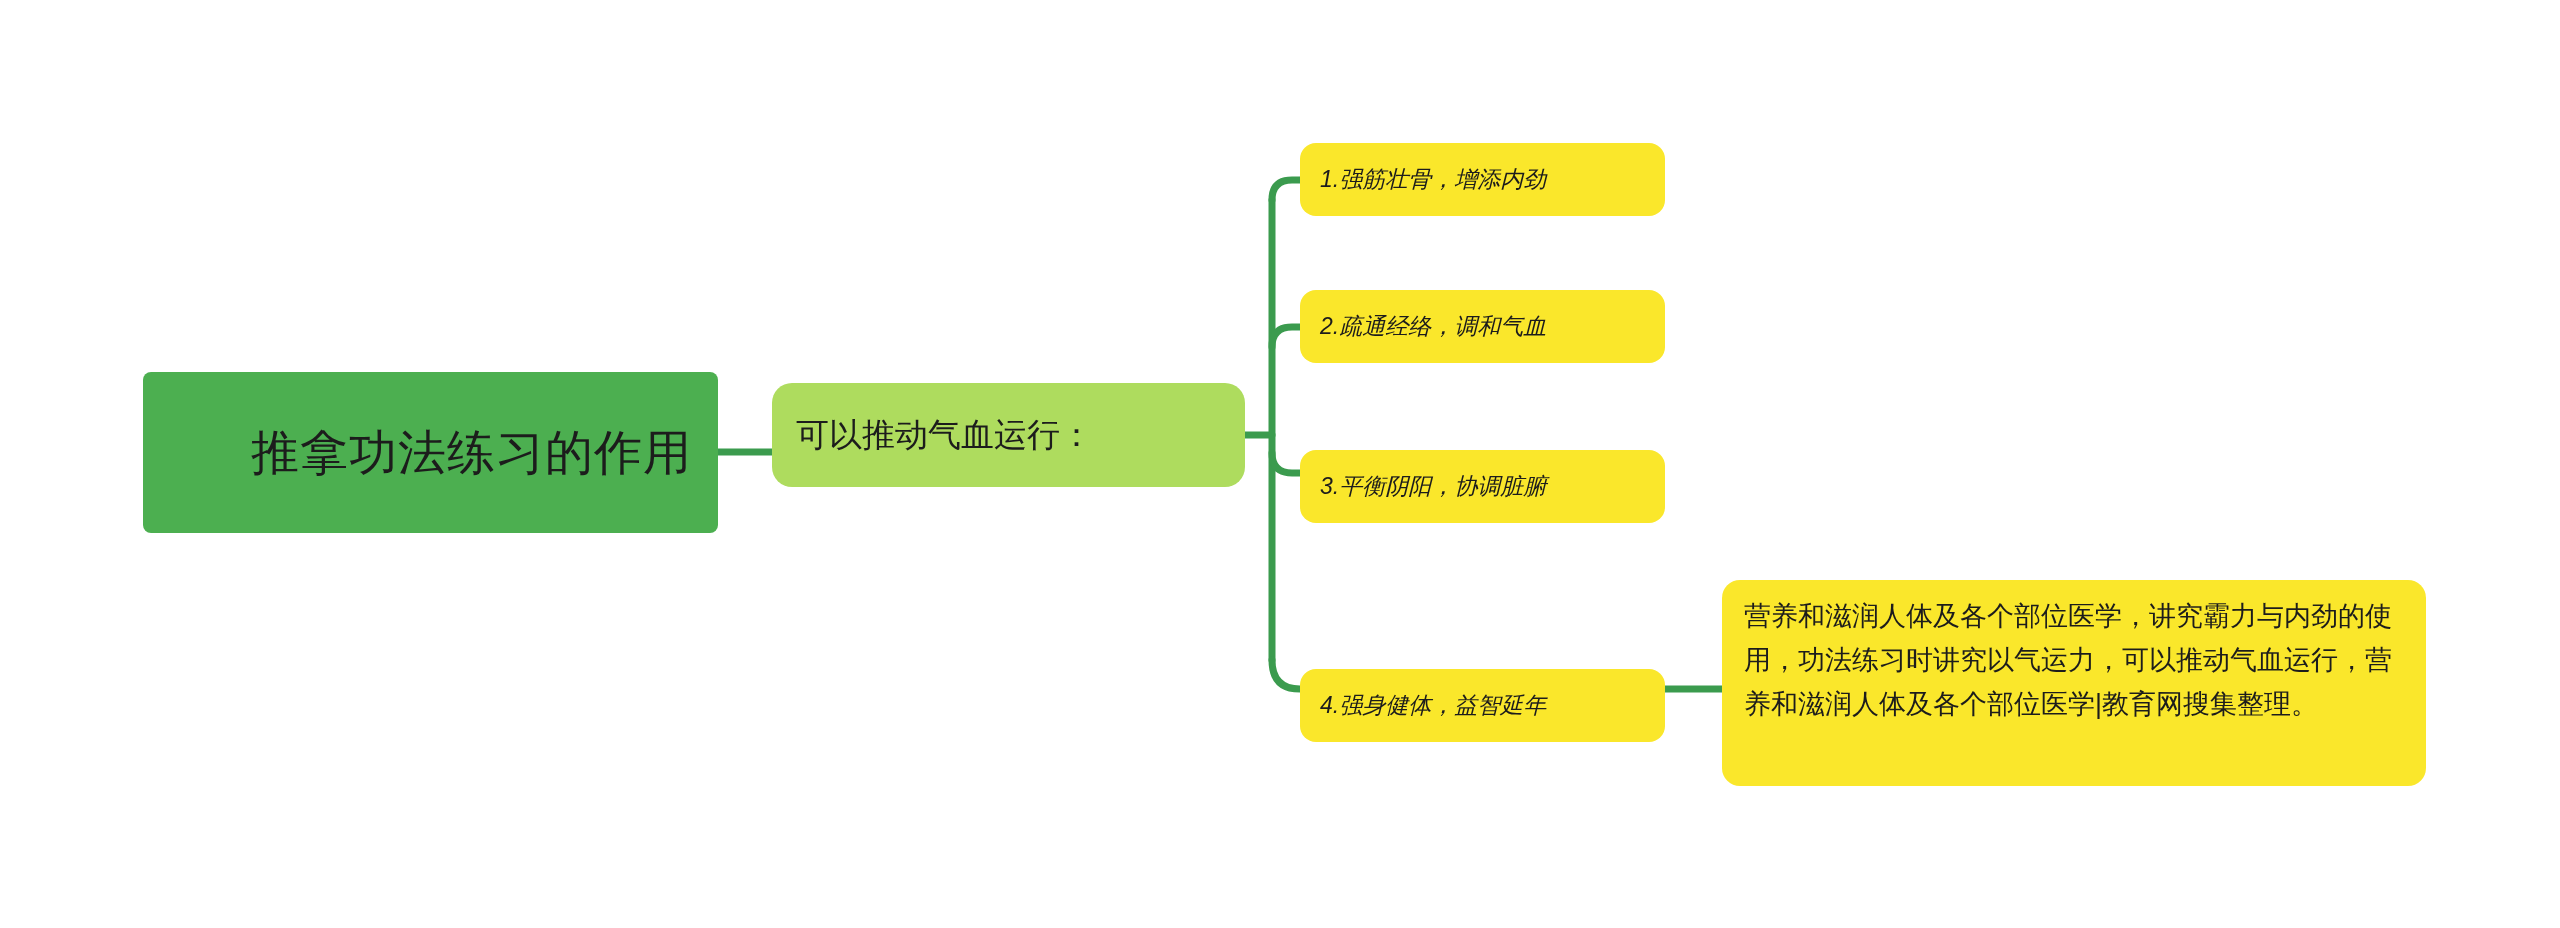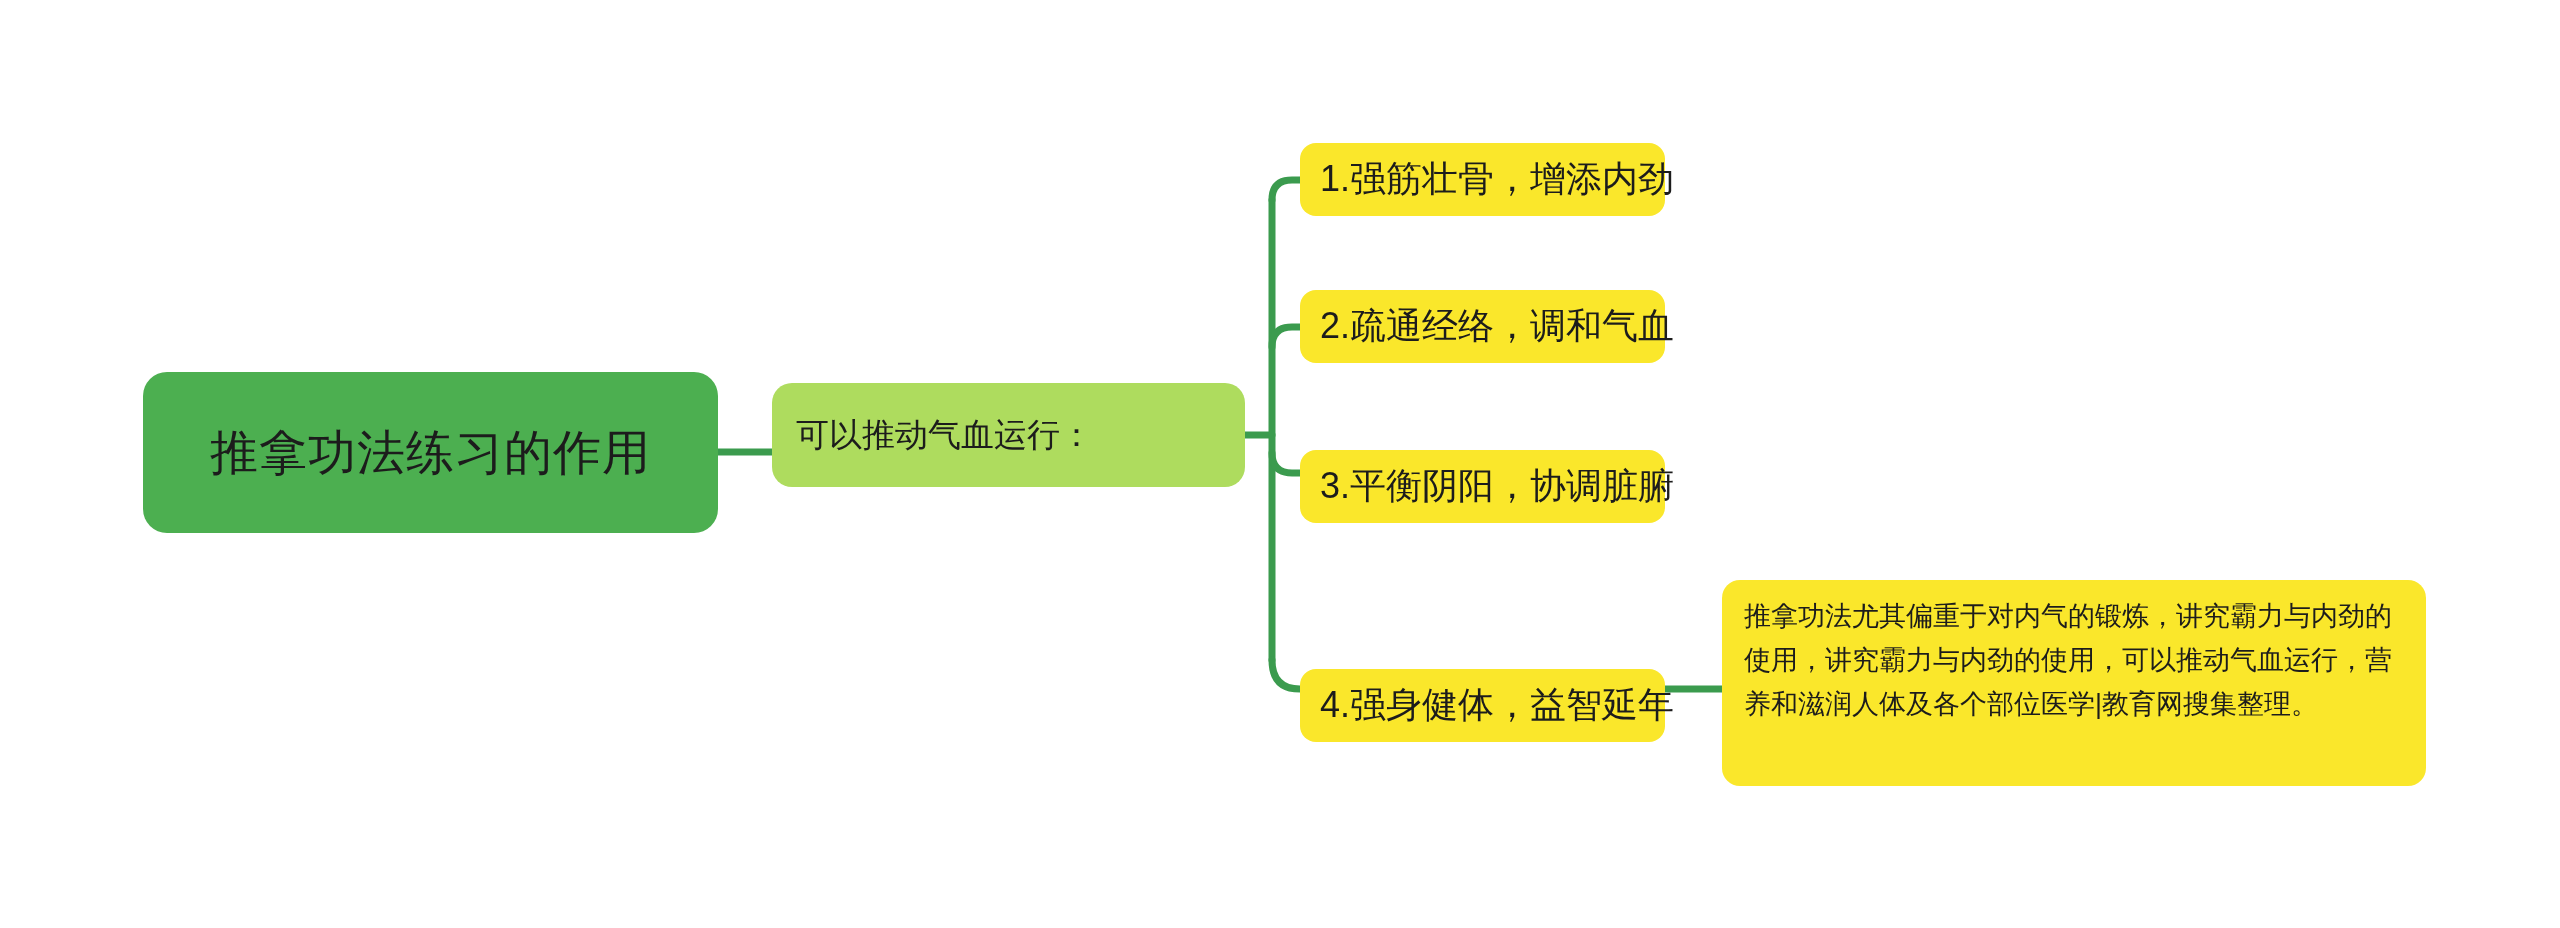--- a/index.html
+++ b/index.html
@@ -33,22 +33,22 @@
     border-radius: 18px;
     color: #1c1c1c;
     z-index: 2;
   }
   .node-root {
     left: 143px;
     top: 372px;
     width: 575px;
     height: 161px;
     background: #4CAF50;
-    border-radius: 24px;
-    justify-content: center;
+    border-radius: 8px;
+    justify-content: flex-end;
     padding: 0 26px;
     font-size: 48px;
     letter-spacing: 1px;
   }
   .node-branch {
     left: 772px;
     top: 383px;
     width: 473px;
     height: 104px;
     background: #AEDC5E;
@@ -56,21 +56,22 @@
     padding: 0 24px;
     font-size: 33px;
   }
   .node-leaf {
     left: 1300px;
     width: 365px;
     height: 73px;
     background: #FAE72B;
     border-radius: 16px;
     padding: 0 20px;
-    font-size: 36px;
+    font-size: 23px;
+    font-style: italic;
   }
   .leaf-1 { top: 143px; }
   .leaf-2 { top: 290px; }
   .leaf-3 { top: 450px; }
   .leaf-4 { top: 652px; margin-top: 17px; }
   .node-note {
     left: 1722px;
     top: 580px;
     width: 704px;
     height: 206px;
@@ -129,16 +130,16 @@
 
   <div class="node node-leaf leaf-3">
     <span class="node-label">3.平衡阴阳，协调脏腑</span>
   </div>
 
   <div class="node node-leaf leaf-4">
     <span class="node-label">4.强身健体，益智延年</span>
   </div>
 
   <div class="node node-note">
-    <span class="node-label note-text">推拿功法尤其偏重于对内气的锻炼，讲究霸力与内劲的使用，讲究霸力与内劲的使用，可以推动气血运行，营养和滋润人体及各个部位医学|教育网搜集整理。</span>
+    <span class="node-label note-text">营养和滋润人体及各个部位医学，讲究霸力与内劲的使用，功法练习时讲究以气运力，可以推动气血运行，营养和滋润人体及各个部位医学|教育网搜集整理。</span>
   </div>
 
 </div>
 
 </body></html>

